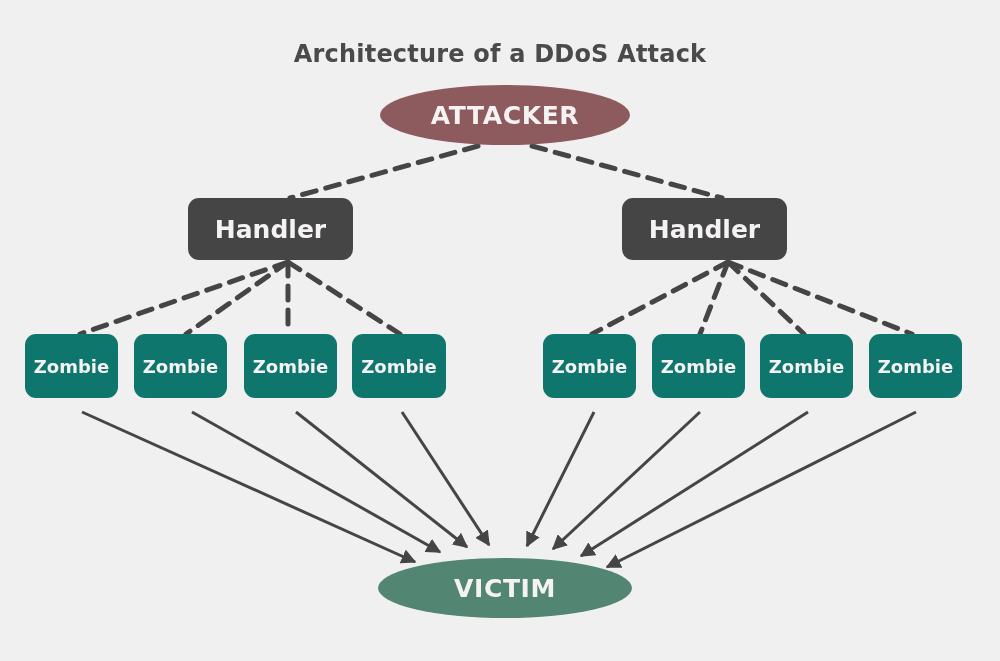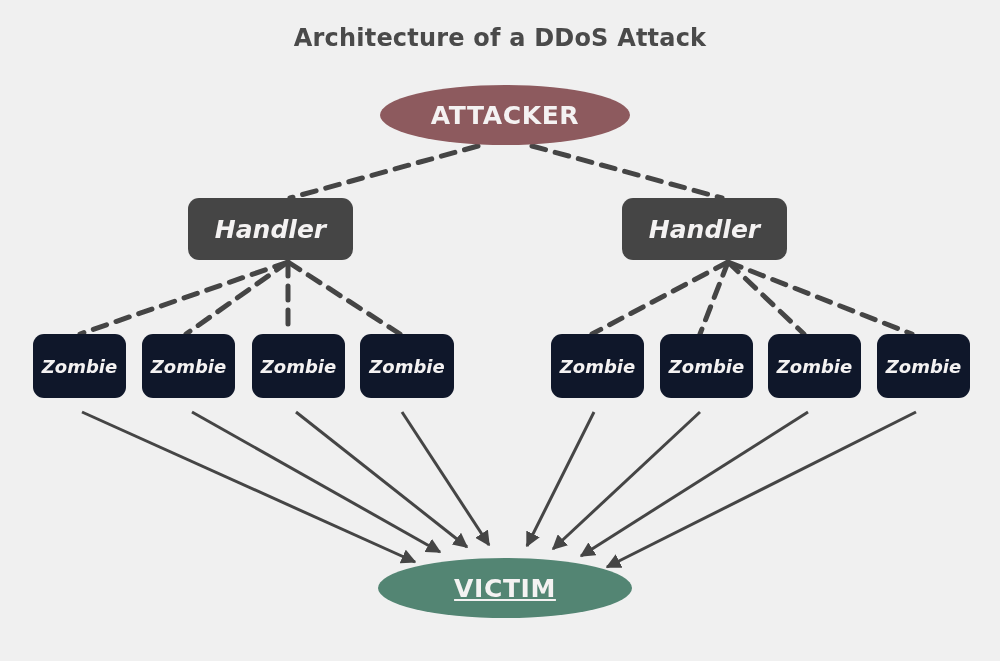--- a/index.html
+++ b/index.html
@@ -36,49 +36,47 @@
     box-sizing: border-box;
     color: #f4f2f2;
     white-space: nowrap;
     user-select: none;
   }
   .node-ellipse {
     border-radius: 50%;
   }
   .node-box {
     border-radius: 11px;
-    font-style: italic;
   }
   .node-attacker {
     background: #8d5a5e;
     font-size: 25px;
     font-weight: bold;
     letter-spacing: 0.6px;
   }
   .node-victim {
     background: #538573;
     font-size: 25px;
     font-weight: bold;
     letter-spacing: 0.6px;
   }
   .node-handler {
     background: #454545;
     font-size: 25px;
     font-weight: bold;
   }
   .node-zombie {
-    background: #0f172a;
+    background: #0f766e;
     font-size: 18px;
     font-weight: bold;
-    margin-left: 8px;
   }
   #page-title {
     position: absolute;
     left: 0;
-    top: 24px;
+    top: 40px;
     width: 1000px;
     text-align: center;
     font-size: 24px;
     font-weight: bold;
     color: #4a4a4a;
     letter-spacing: 0.2px;
     user-select: none;
   }
 </style>
 </head>
@@ -150,15 +148,15 @@
         <span>Zombie</span>
       </div>
       <div class="node node-box node-zombie" style="left: 760px; top: 334px; width: 93px; height: 64px;">
         <span>Zombie</span>
       </div>
       <div class="node node-box node-zombie" style="left: 869px; top: 334px; width: 93px; height: 64px;">
         <span>Zombie</span>
       </div>
     </div>
 
-  <div class="node node-ellipse node-victim" style="left: 378px; top: 558px; width: 254px; height: 60px; text-decoration: underline;">VICTIM</div>
+  <div class="node node-ellipse node-victim" style="left: 378px; top: 558px; width: 254px; height: 60px;">VICTIM</div>
 
 </div>
 
 </body></html>

